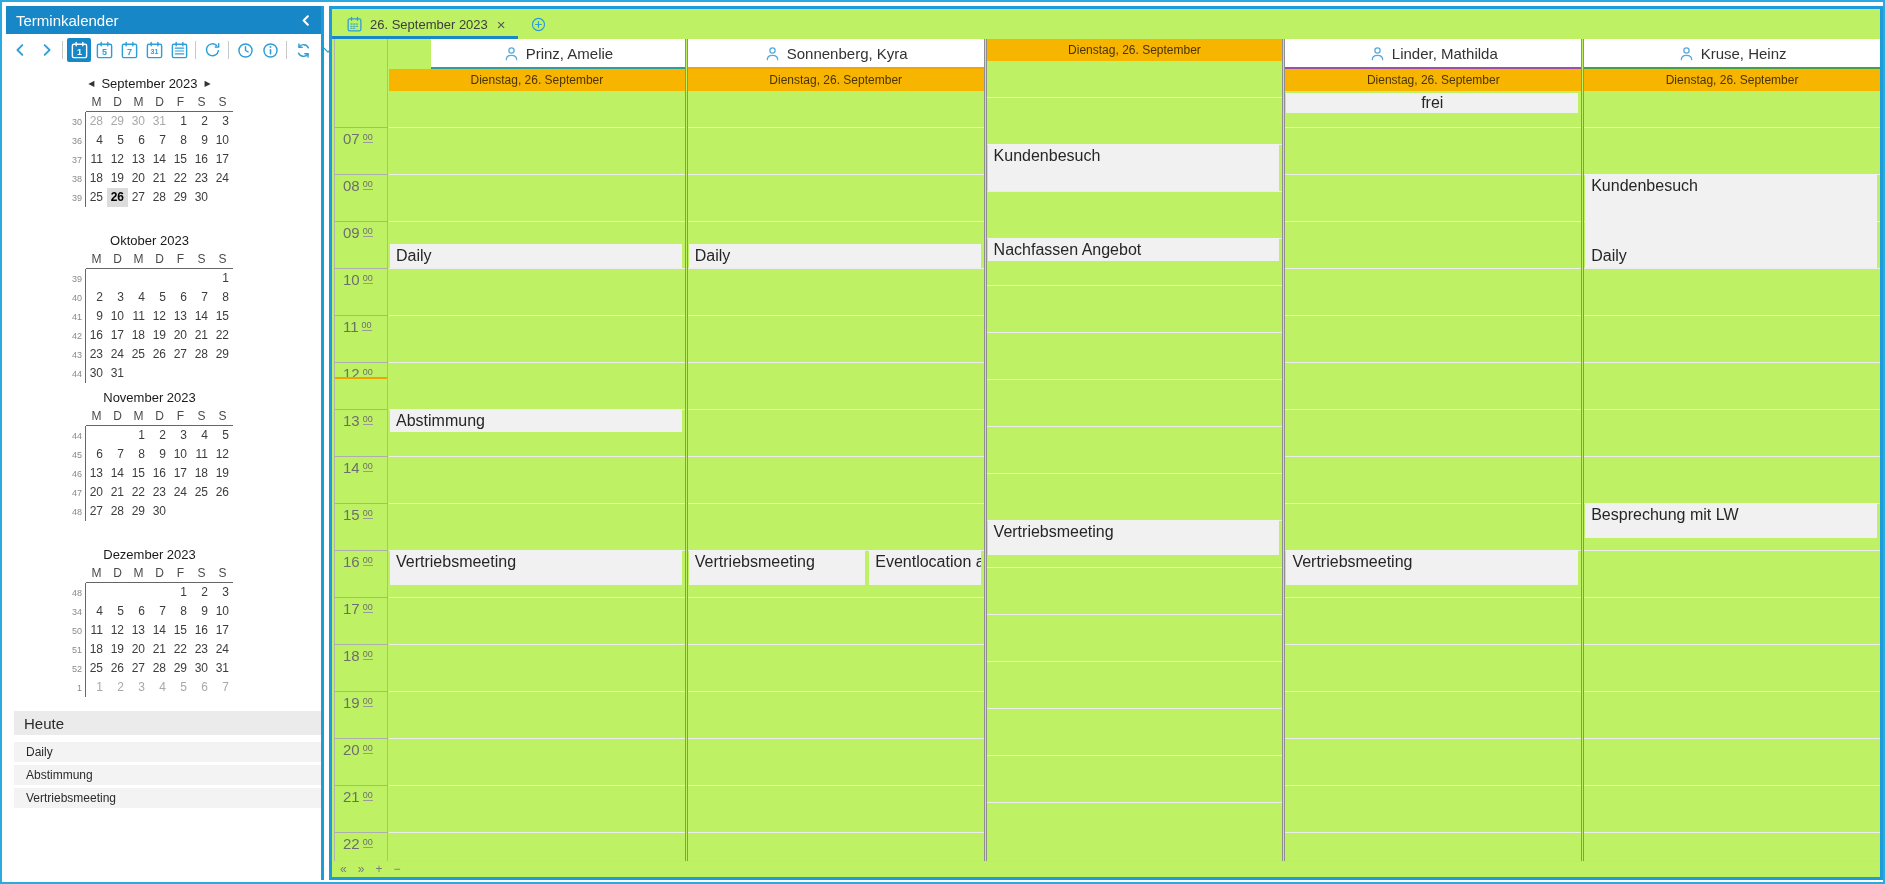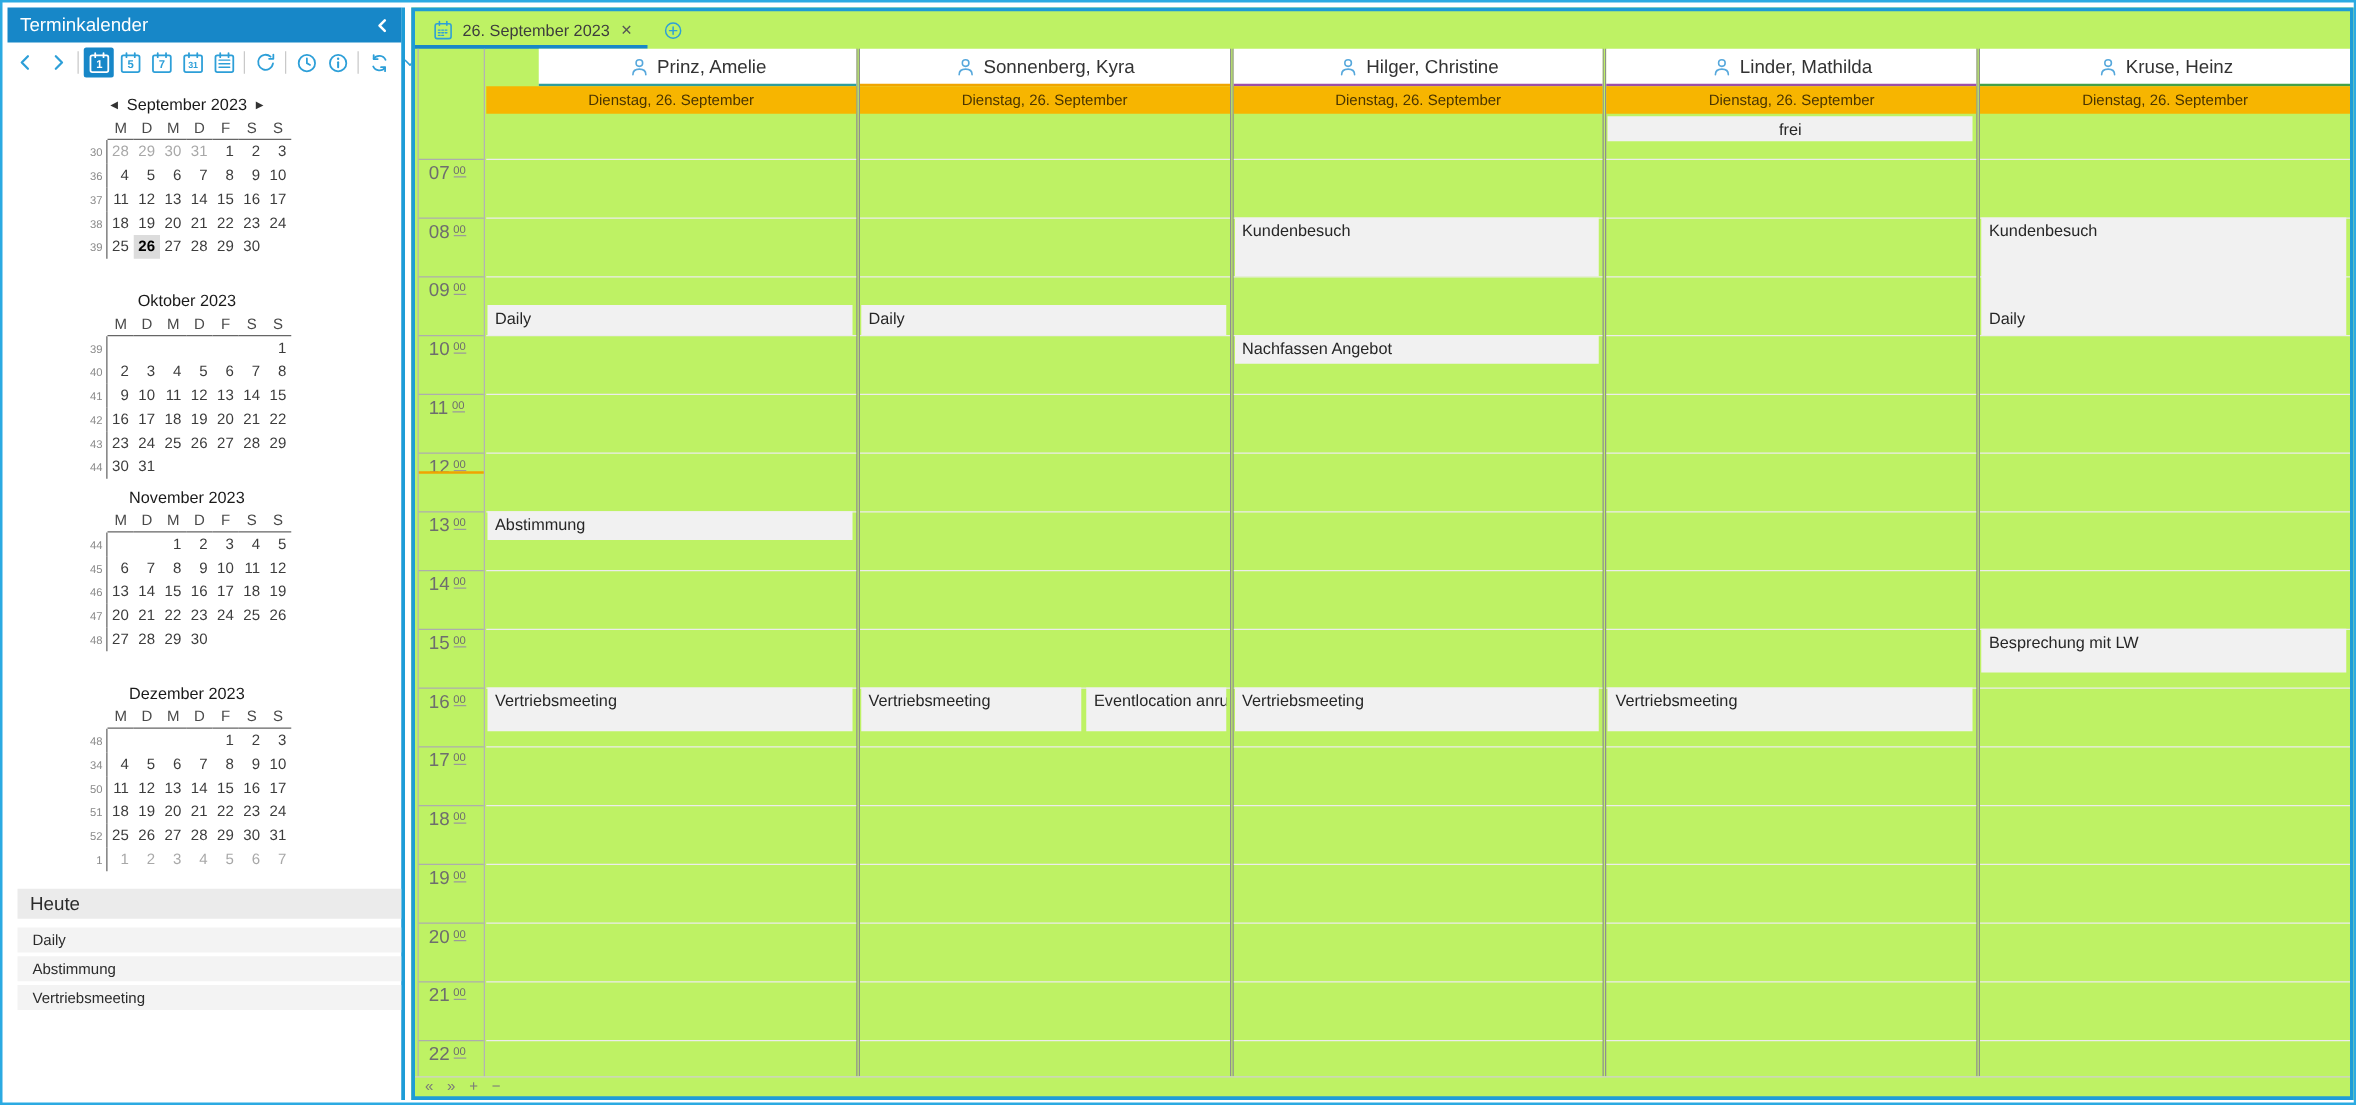--- a/index.html
+++ b/index.html
@@ -51,21 +51,21 @@
   .now-line{position:absolute;left:0;right:0;height:2px;background:#F0A400;}
 
   .cols{position:absolute;left:57px;right:0;top:0;bottom:0;display:flex;}
   .col{flex:1 1 0;min-width:0;display:flex;flex-direction:column;}
   .col:not(:last-child){border-right:3px double #8F8F8F;}
   .col-head{height:30px;box-sizing:border-box;display:flex;align-items:center;justify-content:center;gap:6px;font-size:15px;color:#333;border-bottom:2px solid #888;background:#fff;cursor:pointer;}
   .col-head .ico{color:#57A8DC;}
   .col-date{height:22px;background:#F7B500;display:flex;align-items:center;justify-content:center;font-size:12px;color:#4A3500;}
   .col-body{position:relative;flex:1;}
   .h-line{position:absolute;left:0;right:0;height:1px;background:#ECECEC;}
-  .ev{position:absolute;background:#F1F1F1;font-size:13px;color:#262626;padding:3px 6px;box-sizing:border-box;overflow:hidden;white-space:nowrap;cursor:pointer;}
+  .ev{position:absolute;background:#F1F1F1;font-size:16px;color:#262626;padding:3px 6px;box-sizing:border-box;overflow:hidden;white-space:nowrap;cursor:pointer;}
   .ev.allday{display:flex;align-items:center;justify-content:center;padding:0;}
 
   .bottom{position:absolute;left:0;right:0;bottom:0;height:16px;box-sizing:border-box;border-top:1px solid #D0D0D0;display:flex;align-items:center;gap:11px;padding-left:8px;color:#7a7a7a;font-size:12px;}
   .bottom span{line-height:13px;cursor:pointer;}
 </style>
 </head>
 <body>
 
 <div class="app">
 
@@ -534,29 +534,20 @@
               <div class="h-line" style="top: 599.75px;"></div>
               <div class="h-line" style="top: 646.75px;"></div>
               <div class="h-line" style="top: 693.75px;"></div>
               <div class="h-line" style="top: 740.75px;"></div>
               <div class="ev" style="top: 153.25px; height: 23.5px; left: 1px; right: 3px;">Daily</div>
               <div class="ev" style="top: 458.75px; height: 35.25px; left: 1px; width: calc(61% - 4px);">Vertriebsmeeting</div>
               <div class="ev" style="top: 458.75px; height: 35.25px; left: calc(61% + 1px); right: 3px;">Eventlocation anrufen</div>
             </div>
           </div>
           <div class="col">
-            <div class="col-head" style="border-bottom-color: rgb(156, 79, 168);">
-              <span class="ico">
-                <svg viewBox="0 0 20 20" width="17" height="17">
-                  <circle cx="10" cy="6.4" r="3.1"></circle>
-                  <path d="M3.9 17.3c0-3.4 2.7-5.2 6.1-5.2s6.1 1.8 6.1 5.2"></path>
-                </svg>
-              </span>
-              <span>Hilger, Christine</span>
-            </div>
             <div class="col-date">Dienstag, 26. September</div>
             <div class="col-body">
               <div class="h-line" style="top: 35.75px;"></div>
               <div class="h-line" style="top: 82.75px;"></div>
               <div class="h-line" style="top: 129.75px;"></div>
               <div class="h-line" style="top: 176.75px;"></div>
               <div class="h-line" style="top: 223.75px;"></div>
               <div class="h-line" style="top: 270.75px;"></div>
               <div class="h-line" style="top: 317.75px;"></div>
               <div class="h-line" style="top: 364.75px;"></div>

